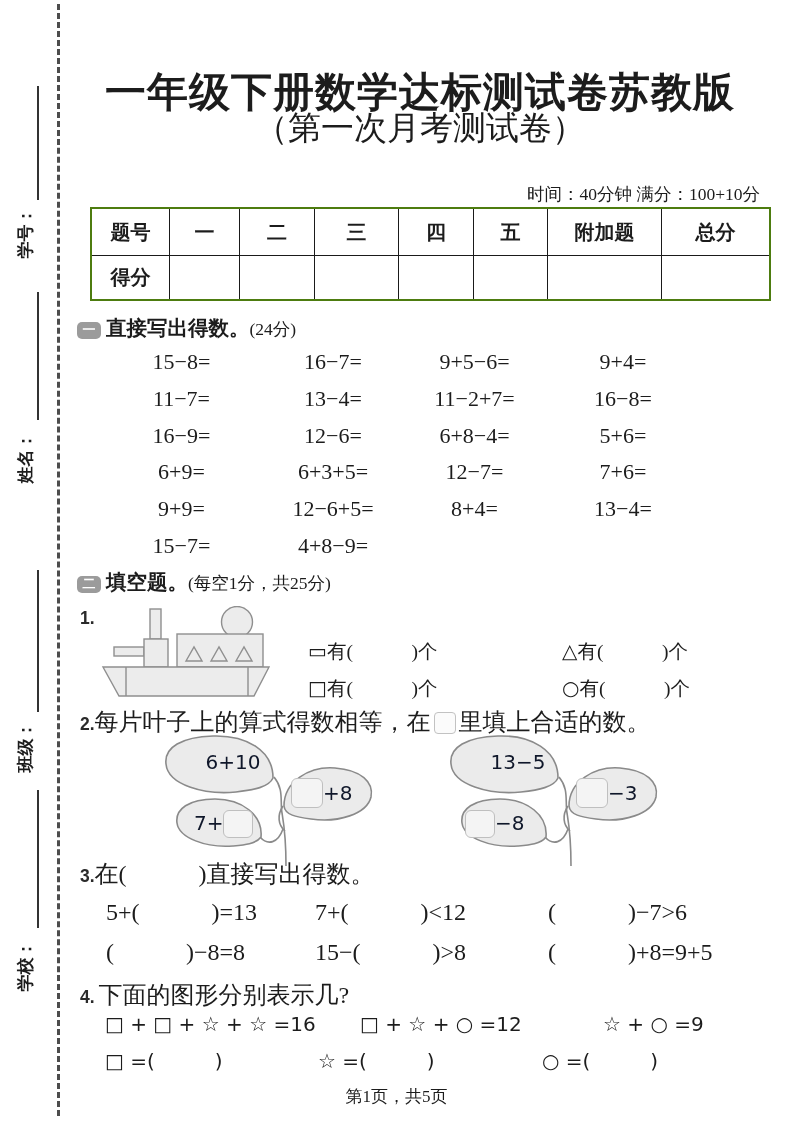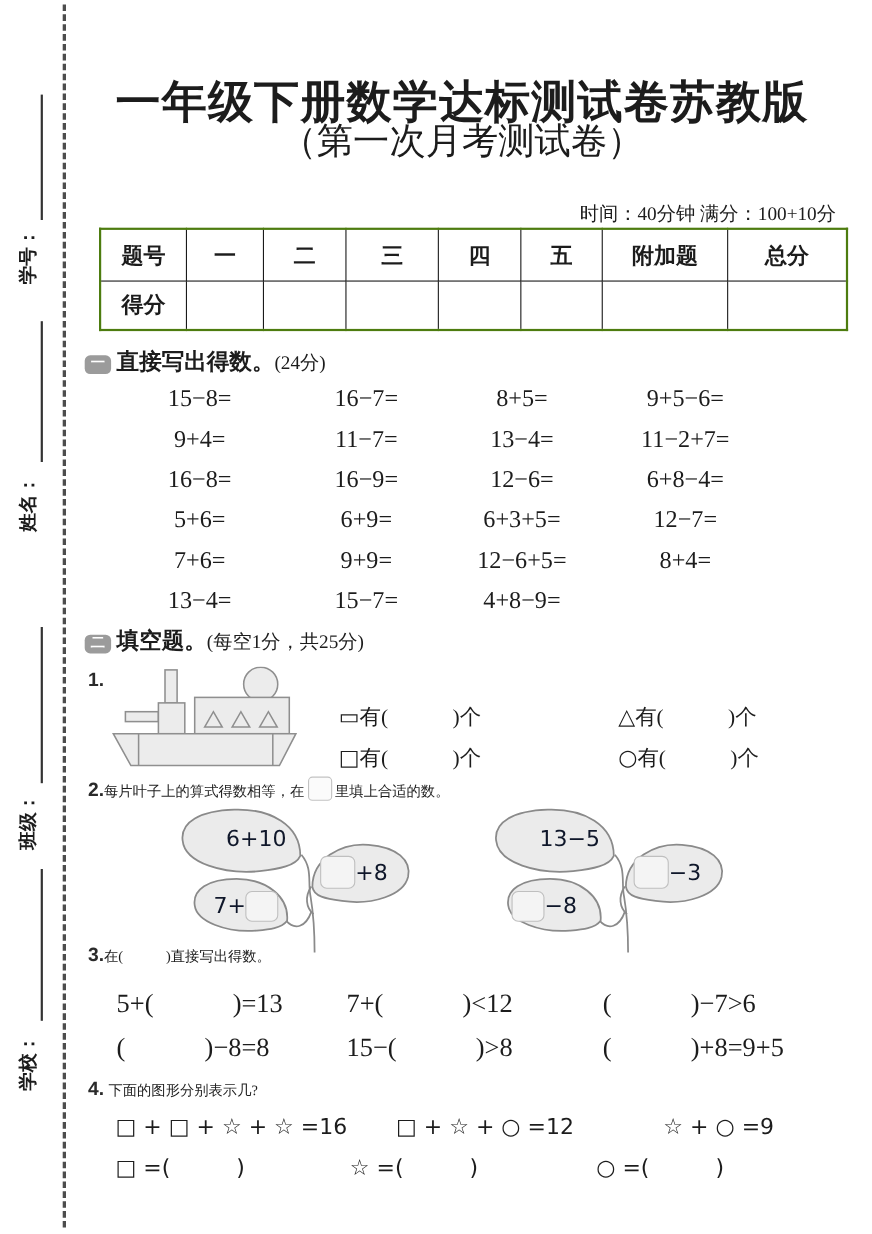--- a/index.html
+++ b/index.html
@@ -33,21 +33,21 @@
             vertical-align:1px;margin-right:5px;font-family:"DejaVu Sans",sans-serif;}
   .sec-title{font-size:20.5px;font-weight:bold;}
   .sec-points{font-size:17.5px;}
   
   .problems{position:absolute;left:100px;top:349px;width:600px;display:grid;
             grid-template-columns:163px 140px 143px 1fr;grid-auto-rows:36.8px;font-size:22px;text-align:center;}
   .problems span{white-space:nowrap;}
   
   .qnum{position:absolute;font-family:"Liberation Sans","DejaVu Sans",sans-serif;
         font-weight:bold;font-size:17.5px;color:#2a2a2a;}
-  .qtitle{font-size:13px;}
+  .qtitle{font-size:24px;}
   .abs{position:absolute;white-space:nowrap;}
   .glyph{font-family:"DejaVu Sans",sans-serif;font-size:20px;}
   .fs20{font-size:24px;} .fs195{font-size:19.5px;}
   .inline-box{display:inline-block;width:20px;height:20px;border:1.5px solid #c2c2c2;
               border-radius:4px;background:#fbfbfb;vertical-align:-4px;margin:0 3px;}
   
   .leafcluster{position:absolute;width:250px;height:135px;}
   .leafcluster svg{position:absolute;left:0;top:0;}
   .leaf-label{position:absolute;font-family:"DejaVu Sans",sans-serif;font-size:20px;color:#0f172a;white-space:nowrap;}
   .leaf-box{display:inline-block;width:30px;height:28px;border:1.6px solid #bfbfbf;border-radius:6px;
@@ -99,21 +99,20 @@
     </tr>
   </tbody>
     </table>
 
   <div class="sec-head" style="top:314px;">
     <span class="sec-icon">一</span><span class="sec-title">直接写出得数。</span><span class="sec-points">(24分)</span>
   </div>
   <div class="problems">
     <span>15−8=</span>
     <span>16−7=</span>
-    <span>8+5=</span>
     <span>9+5−6=</span>
     <span>9+4=</span>
     <span>11−7=</span>
     <span>13−4=</span>
     <span>11−2+7=</span>
     <span>16−8=</span>
     <span>16−9=</span>
     <span>12−6=</span>
     <span>6+8−4=</span>
     <span>5+6=</span>
@@ -217,14 +216,15 @@
   <div class="abs" style="left:80px;top:979px;">
     <span class="qnum" style="position:static;">4.</span> <span class="qtitle">下面的图形分别表示几?</span>
   </div>
   <span class="abs glyph" style="left:105px;top:1012px;">□ + □ + ☆ + ☆ =16</span>
   <span class="abs glyph" style="left:360px;top:1012px;">□ + ☆ + ○ =12</span>
   <span class="abs glyph" style="left:603px;top:1012px;">☆ + ○ =9</span>
   <span class="abs glyph" style="left:105px;top:1048px;">□ =(　　　)</span>
   <span class="abs glyph" style="left:318px;top:1048px;">☆ =(　　　)</span>
   <span class="abs glyph" style="left:542px;top:1048px;">○ =(　　　)</span>
 
+  <div class="footer">第1页，共5页</div>
 
 </div>
 
 </body></html>

